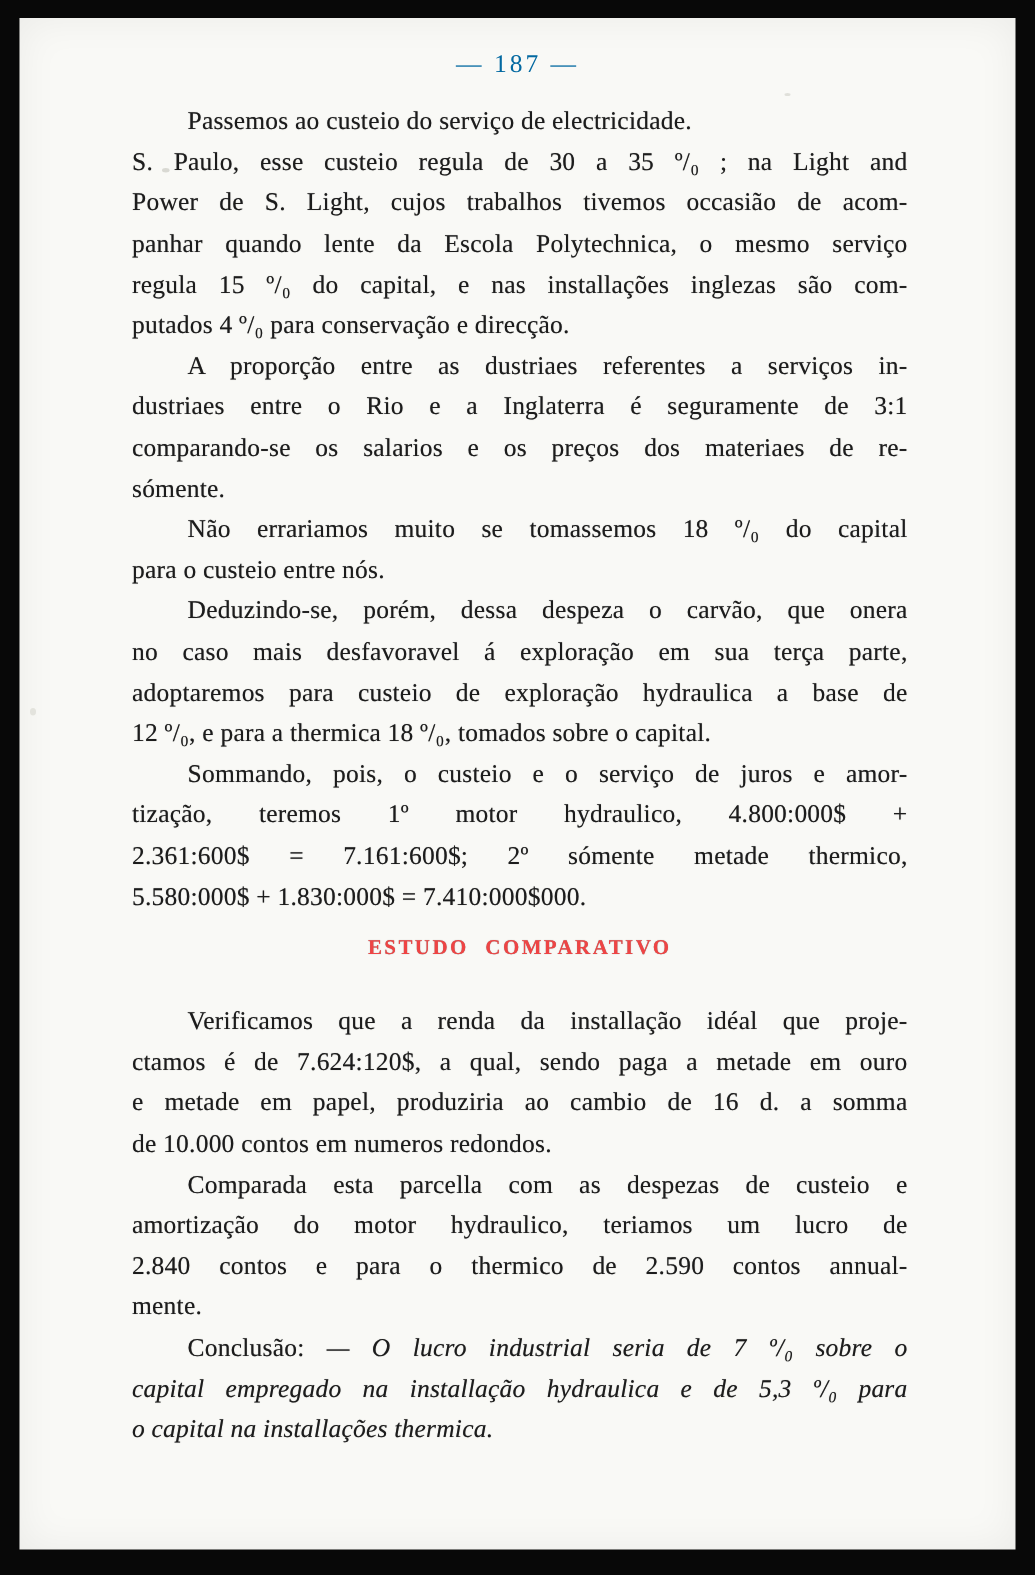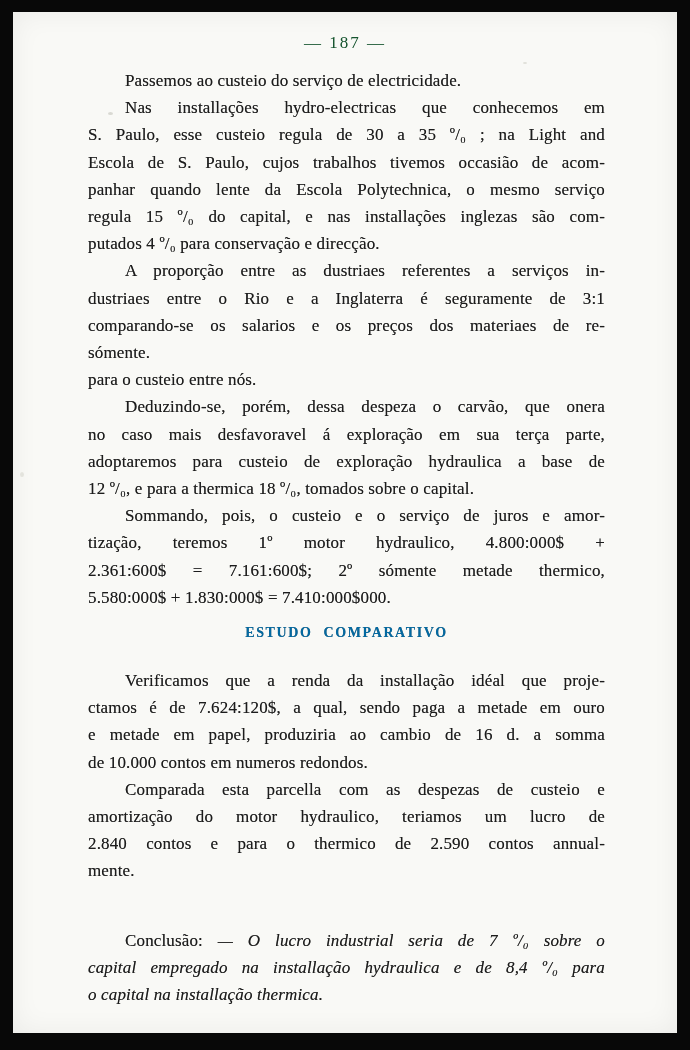--- a/index.html
+++ b/index.html
@@ -22,46 +22,46 @@
     background: #f9f9f6;
     box-shadow: inset 0 0 28px rgba(0,0,0,0.06);
     color: #1c1c1c;
   }
   .pagenum {
     margin-top: 19px;
     text-align: center;
     font-size: 17px;
     letter-spacing: 2px;
     line-height: 23px;
-    color: #14532d;
+    color: #0369a1;
   }
   .body-text {
     margin: 13px 72px 0 75px;
     font-size: 17px;
     line-height: 27.2px;
     letter-spacing: 0.15px;
     text-shadow: 0 0 0.5px rgba(20,20,20,0.55);
   }
   .line {
     text-align: justify;
     text-align-last: justify;
     white-space: normal;
   }
   .line.lastline { text-align-last: left; }
   .line.first { text-indent: 37px; }
-  .para.italic { font-style: italic; margin-top: 42px; }
+  .para.italic { font-style: italic; }
   .para.italic .lead { font-style: normal; }
   .section-heading {
     text-align: center;
     font-size: 14px;
     letter-spacing: 1.6px;
     word-spacing: 6px;
     line-height: 20px;
     margin: 12px 0 24px 0;
-    color: #0369a1;
+    color: #ef4444;
     text-shadow: 0 0 0.5px rgba(20,20,20,0.5);
   }
   .speck {
     position: absolute;
     border-radius: 50%;
     background: #d9d9d3;
   }
   .speck.s1 { left: 95px; top: 100px; width: 5px; height: 3px; }
   .speck.s2 { left: 7px;  top: 460px; width: 4px; height: 5px; background:#e3e3dd; }
   .speck.s3 { left: 510px; top: 50px; width: 4px; height: 2px; background:#e0e0da; }
@@ -77,34 +77,34 @@
   <span class="speck s3"></span>
 
   <div class="pagenum">— 187 —</div>
 
   <div class="body-text">
     <section>
         <div class="para">
           <div class="line first lastline">Passemos ao custeio do serviço de electricidade.</div>
         </div>
         <div class="para">
-          <div class="line first">Nas installações hydro-electricas que conhecemos em</div>
           <div class="line">S. Paulo, esse custeio regula de 30 a 35 º/₀ ; na Light and</div>
-          <div class="line">Escola de S. Paulo, cujos trabalhos tivemos occasião de acom-</div>
+          <div class="line">Power de S. Light, cujos trabalhos tivemos occasião de acom-</div>
           <div class="line">panhar quando lente da Escola Polytechnica, o mesmo serviço</div>
           <div class="line">regula 15 º/₀ do capital, e nas installações inglezas são com-</div>
           <div class="line lastline">putados 4 º/₀ para conservação e direcção.</div>
         </div>
         <div class="para">
           <div class="line first">A proporção entre as dustriaes referentes a serviços in-</div>
           <div class="line">dustriaes entre o Rio e a Inglaterra é seguramente de 3:1</div>
           <div class="line">comparando-se os salarios e os preços dos materiaes de re-</div>
           <div class="line lastline">sómente.</div>
         </div>
         <div class="para">
+          <div class="line first">Não errariamos muito se tomassemos 18 º/₀ do capital</div>
           <div class="line lastline">para o custeio entre nós.</div>
         </div>
         <div class="para">
           <div class="line first">Deduzindo-se, porém, dessa despeza o carvão, que onera</div>
           <div class="line">no caso mais desfavoravel á exploração em sua terça parte,</div>
           <div class="line">adoptaremos para custeio de exploração hydraulica a base de</div>
           <div class="line lastline">12 º/₀, e para a thermica 18 º/₀, tomados sobre o capital.</div>
         </div>
         <div class="para">
           <div class="line first">Sommando, pois, o custeio e o serviço de juros e amor-</div>
@@ -124,18 +124,18 @@
           <div class="line lastline">de 10.000 contos em numeros redondos.</div>
         </div>
         <div class="para">
           <div class="line first">Comparada esta parcella com as despezas de custeio e</div>
           <div class="line">amortização do motor hydraulico, teriamos um lucro de</div>
           <div class="line">2.840 contos e para o thermico de 2.590 contos annual-</div>
           <div class="line lastline">mente.</div>
         </div>
         <div class="para italic">
           <div class="line first"><span class="lead">Conclusão: </span><span>— O lucro industrial seria de 7 º/₀ sobre o</span></div>
-          <div class="line">capital empregado na installação hydraulica e de 8,4 º/₀ para</div>
-          <div class="line lastline">o capital na installação thermica.</div>
+          <div class="line">capital empregado na installação hydraulica e de 5,3 º/₀ para</div>
+          <div class="line lastline">o capital na installações thermica.</div>
         </div>
       </section>
   </div>
 </div>
 
 </body></html>

